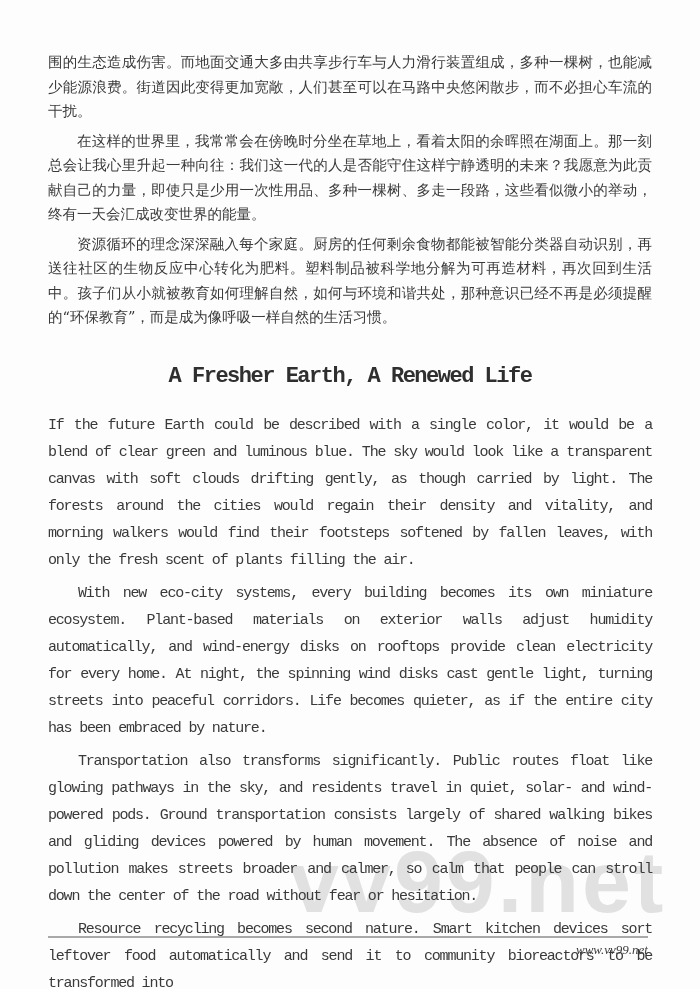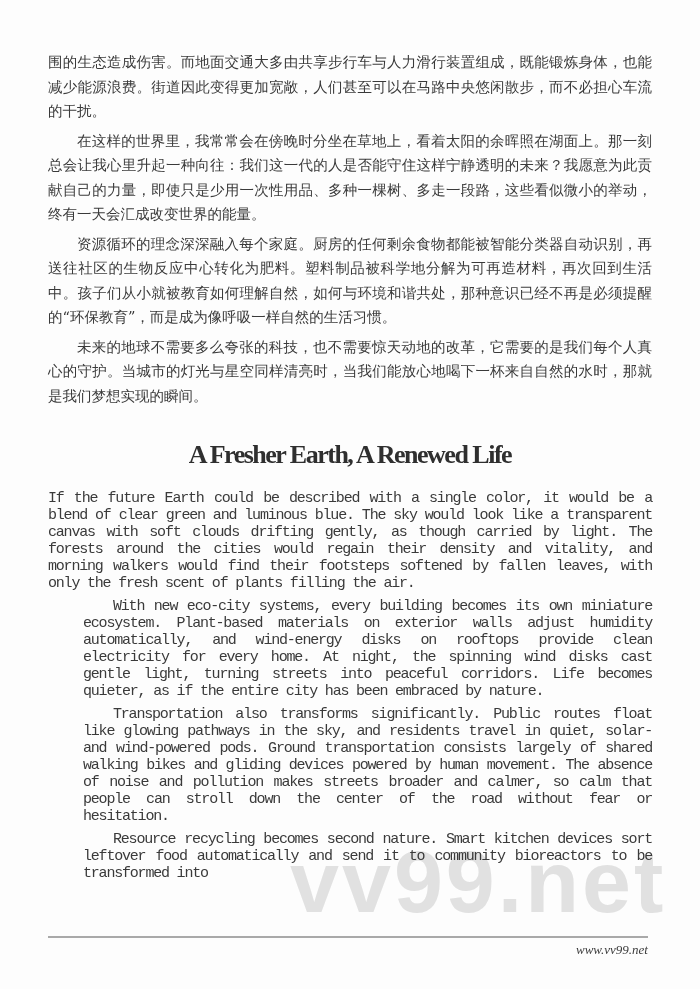--- a/index.html
+++ b/index.html
@@ -27,41 +27,41 @@
     font-size: 14.5px;
     line-height: 24.5px;
     color: #3a3a3a;
     text-align: justify;
     margin: 0 0 5px 0;
   }
   .cn-paragraph.indent { text-indent: 2em; }
 
   
   .en-title {
-    font-family: Liberation Serif, serif;
+    font-family: Liberation Mono, monospace;
     font-weight: bold;
-    font-size: 26px;
+    font-size: 22px;
     line-height: 26px;
     letter-spacing: -1.5px;
     text-align: center;
     color: #2f2f2f;
     margin: 34px 0 22px 0;
   }
 
   
   .en-paragraph {
     font-family: "Liberation Mono", "DejaVu Sans Mono", monospace;
     font-size: 15px;
     letter-spacing: -1.2px;
-    line-height: 17px;
+    line-height: 27px;
     color: #3a3a3a;
     text-align: justify;
     margin: 0 0 6px 0;
   }
-  .en-paragraph.indent { text-indent: 2em; margin-left: 35px; }
+  .en-paragraph.indent { text-indent: 2em; }
 
   
   .watermark {
     position: absolute;
     left: 262px;
     top: 838px;
     z-index: 0;
     font-family: "Liberation Sans", "DejaVu Sans", sans-serif;
     font-weight: 700;
     font-size: 88px;
@@ -97,24 +97,23 @@
 </head>
 <body>
 
 <div class="page">
 
   <div class="watermark">vv99.net</div>
 
   <div class="content">
 
     <div>
-      <p class="cn-paragraph">围的生态造成伤害。而地面交通大多由共享步行车与人力滑行装置组成，既能锻炼身体，也能减少能源浪费。街道因此变得更加宽敞，人们甚至可以在马路中央悠闲散步，而不必担心车流的干扰。</p>
+      <p class="cn-paragraph">围的生态造成伤害。而地面交通大多由共享步行车与人力滑行装置组成，多种一棵树，也能减少能源浪费。街道因此变得更加宽敞，人们甚至可以在马路中央悠闲散步，而不必担心车流的干扰。</p>
       <p class="cn-paragraph indent">在这样的世界里，我常常会在傍晚时分坐在草地上，看着太阳的余晖照在湖面上。那一刻总会让我心里升起一种向往：我们这一代的人是否能守住这样宁静透明的未来？我愿意为此贡献自己的力量，即使只是少用一次性用品、多种一棵树、多走一段路，这些看似微小的举动，终有一天会汇成改变世界的能量。</p>
       <p class="cn-paragraph indent">资源循环的理念深深融入每个家庭。厨房的任何剩余食物都能被智能分类器自动识别，再送往社区的生物反应中心转化为肥料。塑料制品被科学地分解为可再造材料，再次回到生活中。孩子们从小就被教育如何理解自然，如何与环境和谐共处，那种意识已经不再是必须提醒的“环保教育”，而是成为像呼吸一样自然的生活习惯。</p>
-      <p class="cn-paragraph indent">未来的地球不需要多么夸张的科技，也不需要惊天动地的改革，它需要的是我们每个人真心的守护。当城市的灯光与星空同样清亮时，当我们能放心地喝下一杯来自自然的水时，那就是我们梦想实现的瞬间。</p>
     </div>
 
     <h1 class="en-title">A Fresher Earth, A Renewed Life</h1>
 
     <div>
       <p class="en-paragraph">If the future Earth could be described with a single color, it would be a blend of clear green and luminous blue. The sky would look like a transparent canvas with soft clouds drifting gently, as though carried by light. The forests around the cities would regain their density and vitality, and morning walkers would find their footsteps softened by fallen leaves, with only the fresh scent of plants filling the air.</p>
       <p class="en-paragraph indent">With new eco-city systems, every building becomes its own miniature ecosystem. Plant-based materials on exterior walls adjust humidity automatically, and wind-energy disks on rooftops provide clean electricity for every home. At night, the spinning wind disks cast gentle light, turning streets into peaceful corridors. Life becomes quieter, as if the entire city has been embraced by nature.</p>
       <p class="en-paragraph indent">Transportation also transforms significantly. Public routes float like glowing pathways in the sky, and residents travel in quiet, solar- and wind-powered pods. Ground transportation consists largely of shared walking bikes and gliding devices powered by human movement. The absence of noise and pollution makes streets broader and calmer, so calm that people can stroll down the center of the road without fear or hesitation.</p>
       <p class="en-paragraph indent">Resource recycling becomes second nature. Smart kitchen devices sort leftover food automatically and send it to community bioreactors to be transformed into</p>
     </div>

